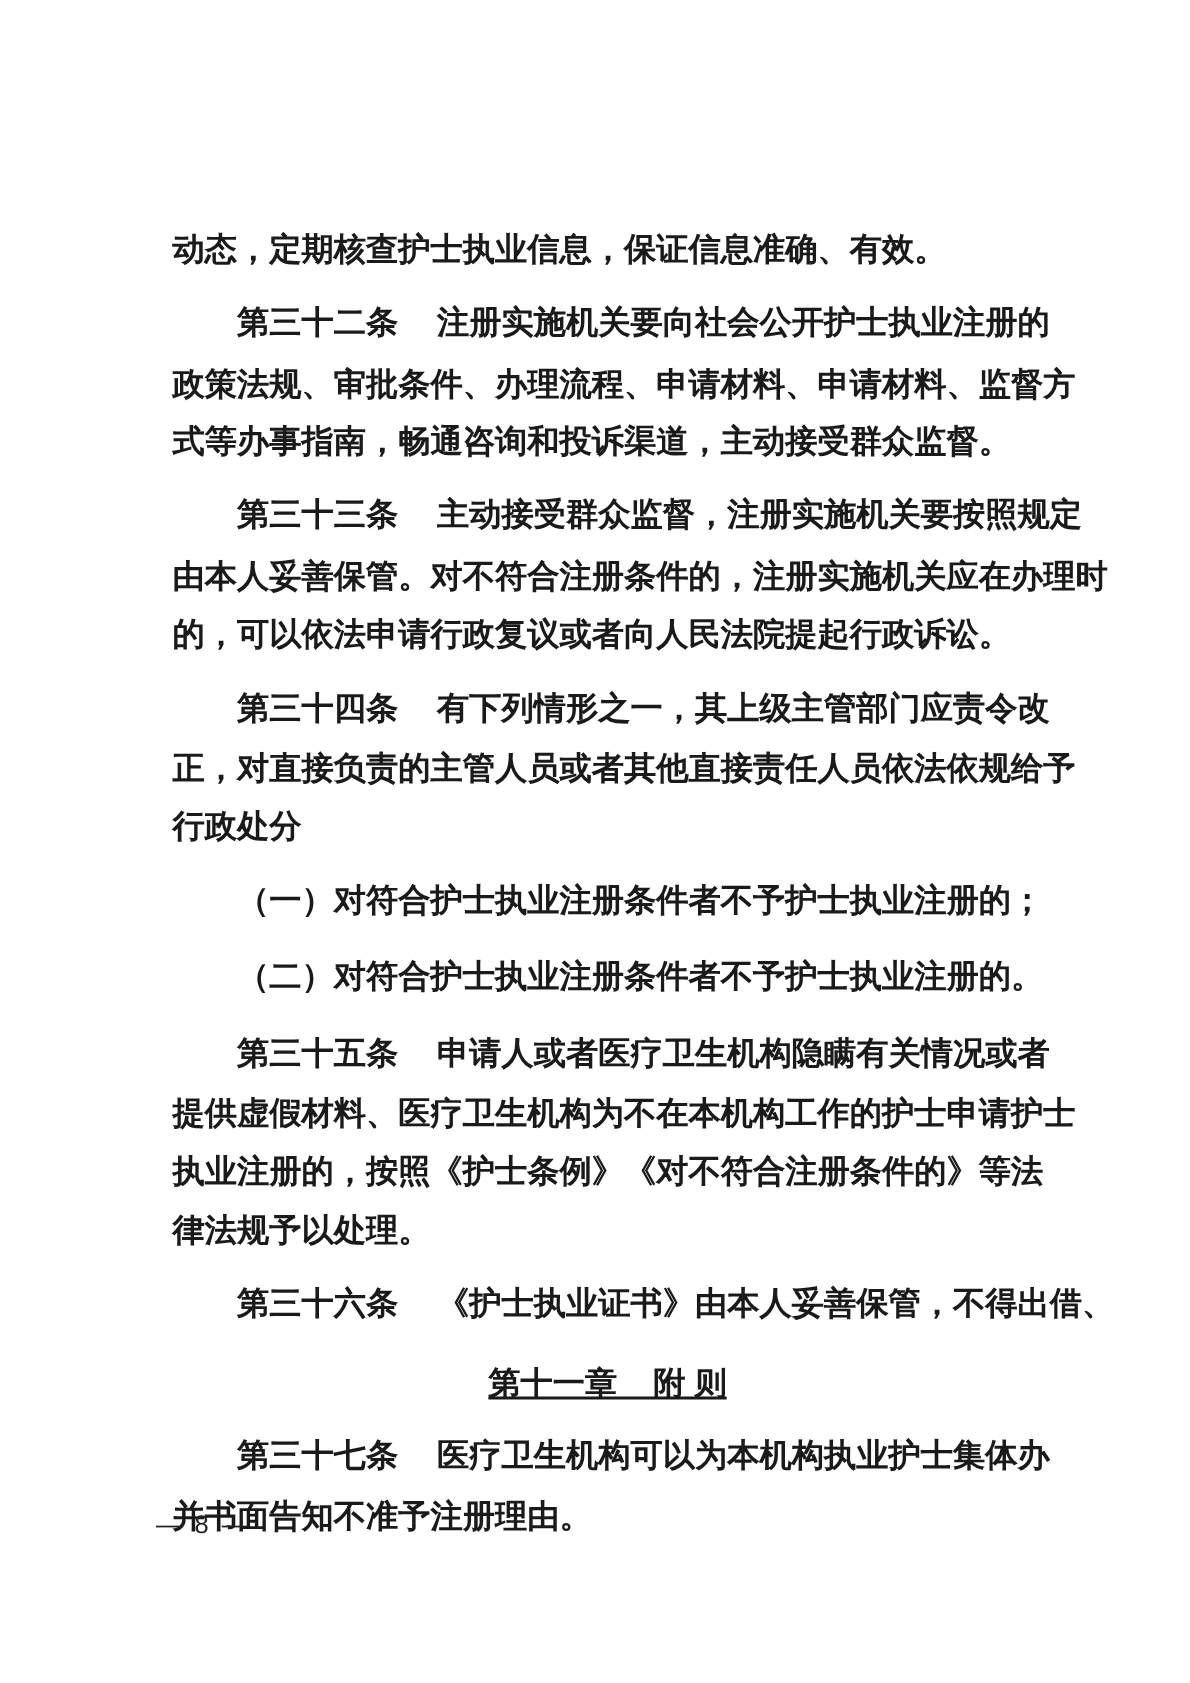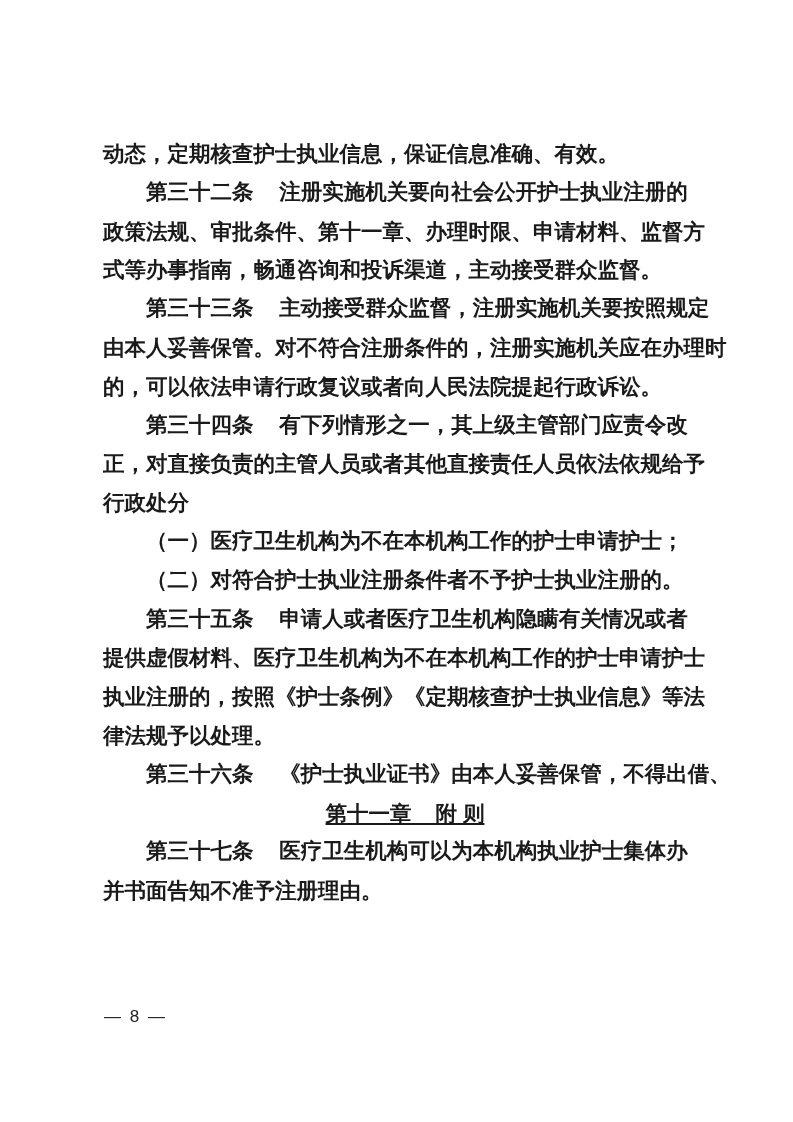--- a/index.html
+++ b/index.html
@@ -17,21 +17,21 @@
       font-weight: 700;
       color: #1a1a1a;
     }
     .text-block {
       position: absolute;
       left: 103px;
       top: 135px;
       width: 604px;
     }
     .paragraph {
-      margin: 0;
+      margin: 12px;
       padding: 0;
     }
     .line {
       height: 38.8px;
       line-height: 38.8px;
       font-size: 21.5px;
       white-space: pre;
       text-align: left;
     }
     .line.indent {
@@ -59,43 +59,43 @@
 </head>
 <body>
 
 <div class="page">
   <div class="text-block">
       <div class="paragraph">
         <div class="line">动态，定期核查护士执业信息，保证信息准确、有效。</div>
       </div>
       <div class="paragraph">
         <div class="line indent">第三十二条  注册实施机关要向社会公开护士执业注册的</div>
-        <div class="line">政策法规、审批条件、第十一章、办理时限、申请材料、监督方</div>
+        <div class="line">政策法规、审批条件、办理流程、申请材料、申请材料、监督方</div>
         <div class="line">式等办事指南，畅通咨询和投诉渠道，主动接受群众监督。</div>
       </div>
       <div class="paragraph">
         <div class="line indent">第三十三条  主动接受群众监督，注册实施机关要按照规定</div>
         <div class="line">由本人妥善保管。对不符合注册条件的，注册实施机关应在办理时</div>
         <div class="line">的，可以依法申请行政复议或者向人民法院提起行政诉讼。</div>
       </div>
       <div class="paragraph">
         <div class="line indent">第三十四条  有下列情形之一，其上级主管部门应责令改</div>
         <div class="line">正，对直接负责的主管人员或者其他直接责任人员依法依规给予</div>
         <div class="line">行政处分</div>
       </div>
       <div class="paragraph">
-        <div class="line indent">（一）医疗卫生机构为不在本机构工作的护士申请护士；</div>
+        <div class="line indent">（一）对符合护士执业注册条件者不予护士执业注册的；</div>
       </div>
       <div class="paragraph">
         <div class="line indent">（二）对符合护士执业注册条件者不予护士执业注册的。</div>
       </div>
       <div class="paragraph">
         <div class="line indent">第三十五条  申请人或者医疗卫生机构隐瞒有关情况或者</div>
         <div class="line">提供虚假材料、医疗卫生机构为不在本机构工作的护士申请护士</div>
-        <div class="line">执业注册的，按照《护士条例》《定期核查护士执业信息》等法</div>
+        <div class="line">执业注册的，按照《护士条例》《对不符合注册条件的》等法</div>
         <div class="line">律法规予以处理。</div>
       </div>
       <div class="paragraph">
         <div class="line indent">第三十六条  《护士执业证书》由本人妥善保管，不得出借、</div>
       </div>
       <div class="paragraph center">
         <div class="line">第十一章    附 则</div>
       </div>
       <div class="paragraph">
         <div class="line indent">第三十七条  医疗卫生机构可以为本机构执业护士集体办</div>

